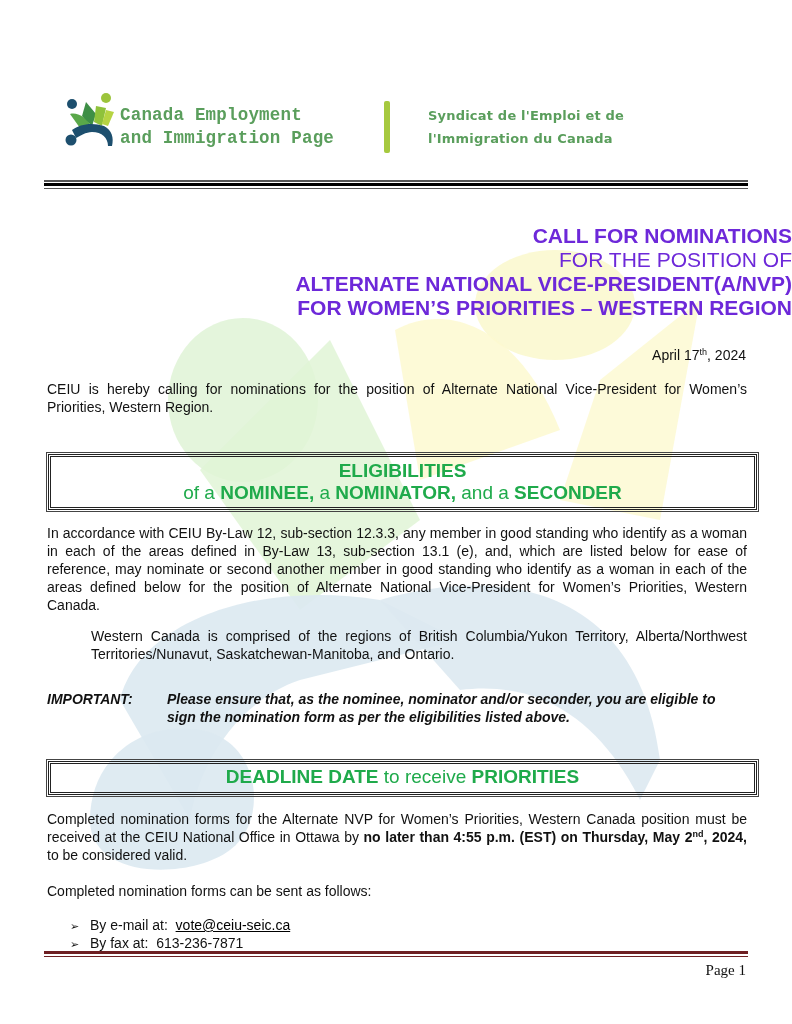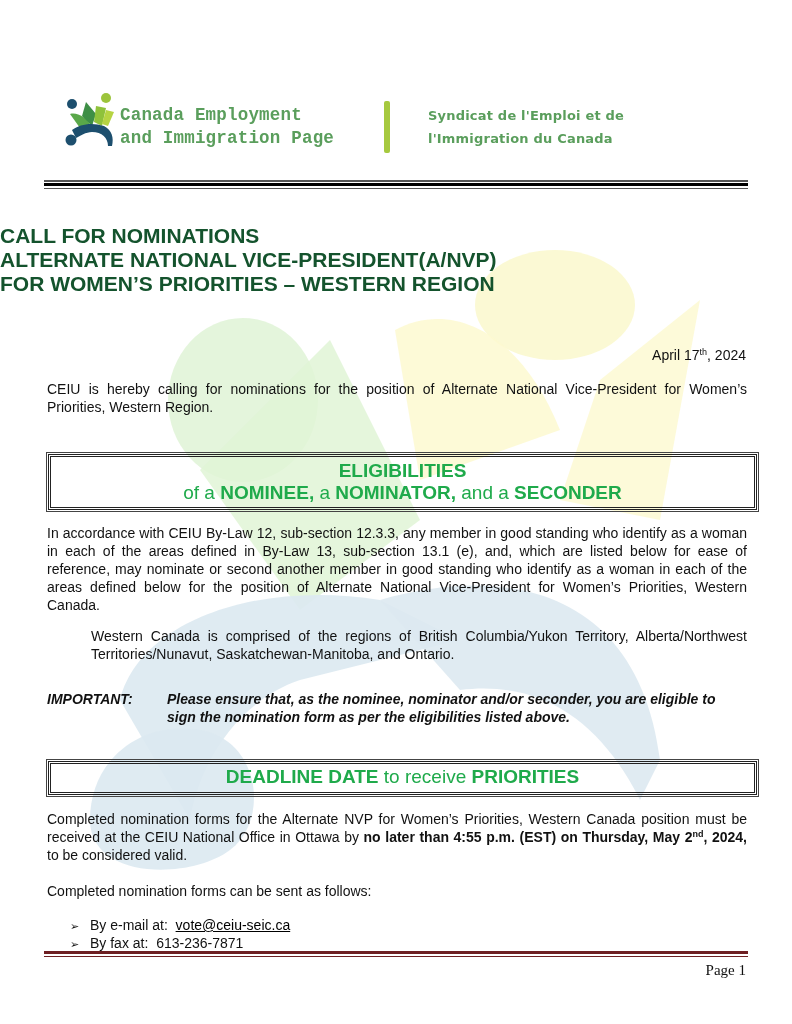--- a/index.html
+++ b/index.html
@@ -20,21 +20,21 @@
   .org-fr { position: absolute; left: 428px; top: 104px; font-family: "DejaVu Sans", sans-serif;
             font-weight: bold; color: #5a9e5c; font-size: 13px; line-height: 23px; letter-spacing: 0.2px; }
 
   
   .top-rule { position: absolute; left: 44px; width: 704px; top: 180px; height: 9px; }
   .top-rule .l1 { position: absolute; left:0; right:0; top:0; height:1.5px; background:#555; }
   .top-rule .l2 { position: absolute; left:0; right:0; top:3px; height:3px; background:#000; }
   .top-rule .l3 { position: absolute; left:0; right:0; top:7.5px; height:1.5px; background:#555; }
 
   
-  .title { position: absolute; left: 0; width: 792px; top: 224px; text-align: left; color: #14532d; }
+  .title { position: absolute; left: 0; width: 792px; top: 224px; text-align: right; color: #6d28d9; }
   .title .t1 { font-weight: bold; font-size: 21px; line-height: 24px; }
   .title .t2 { font-size: 21px; line-height: 24px; }
   .title .t3, .title .t4 { font-weight: bold; font-size: 21px; line-height: 24px; }
 
   .date { position: absolute; right: 46px; top: 347px; font-size: 14px; }
   .date sup, .para sup { font-size: 9px; vertical-align: 5px; line-height: 0; }
 
   .para { position: absolute; left: 47px; width: 700px; font-size: 14px; line-height: 18px; text-align: justify; }
   .p-intro { top: 380px; }
 
@@ -108,20 +108,21 @@
     </div>
 
     <div class="top-rule">
       <div class="l1"></div>
         <div class="l2"></div>
         <div class="l3"></div>
     </div>
 
     <div class="title">
       <div class="t1">CALL FOR NOMINATIONS</div>
+      <div class="t2">FOR THE POSITION OF</div>
       <div class="t3">ALTERNATE NATIONAL VICE-PRESIDENT(A/NVP)</div>
       <div class="t4">FOR WOMEN’S PRIORITIES – WESTERN REGION</div>
     </div>
 
     <div class="date"><span>April 17</span><sup>th</sup><span>, 2024</span></div>
 
     <div class="para p-intro">CEIU is hereby calling for nominations for the position of Alternate National Vice-President for Women’s Priorities, Western Region.</div>
 
     <div class="box box-elig">
       <div class="h1">ELIGIBILITIES</div>

